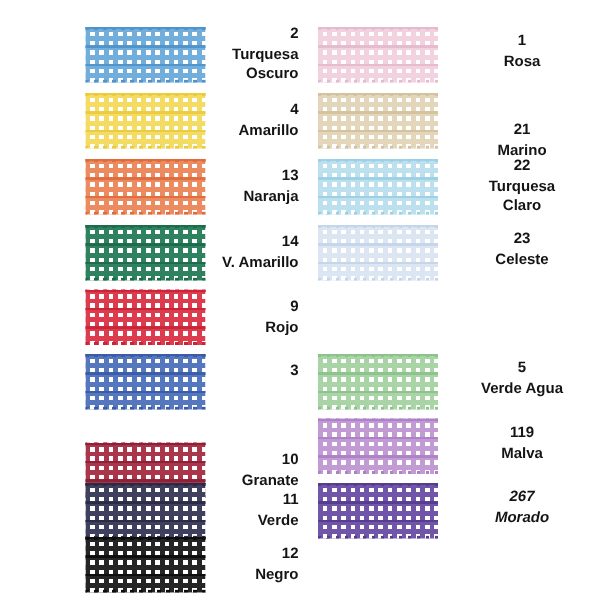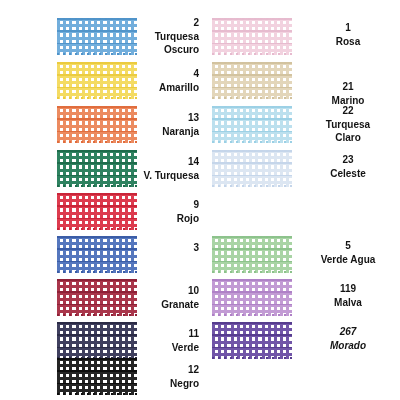--- a/index.html
+++ b/index.html
@@ -205,21 +205,21 @@
         <div class="swatch-wrap" style="top: 150px;">
           <div class="swatch" style="--thread: #2E8260; --fold: #1D6B4B;">
             <div class="weave" style="--thread: #2E8260;"></div>
             <div class="folds" style="--fold: #1D6B4B;"></div>
             <div class="edge top" style="--fold: #1D6B4B;"></div>
             <div class="edge bottom" style="--fold: #1D6B4B;"></div>
           </div>
         </div>
         <div class="label" style="top: 155px;">
           <span class="code">14</span>
-          <span class="name">V. Turquesa</span>
+          <span class="name">V. Amarillo</span>
         </div>
       </div>
       <div class="entry" style="top: 0px;">
         <div class="swatch-wrap" style="top: 193px;">
           <div class="swatch" style="--thread: #DD3B4E; --fold: #C92438;">
             <div class="weave" style="--thread: #DD3B4E;"></div>
             <div class="folds" style="--fold: #C92438;"></div>
             <div class="edge top" style="--fold: #C92438;"></div>
             <div class="edge bottom" style="--fold: #C92438;"></div>
           </div>
@@ -235,21 +235,21 @@
             <div class="weave" style="--thread: #5577BE;"></div>
             <div class="folds" style="--fold: #3A5CA6;"></div>
             <div class="edge top" style="--fold: #3A5CA6;"></div>
             <div class="edge bottom" style="--fold: #3A5CA6;"></div>
           </div>
         </div>
         <div class="label" style="top: 241px;">
           <span class="code">3</span>
         </div>
       </div>
-      <div class="entry" style="top: 0px;">
+      <div class="entry" style="top: 16px;">
         <div class="swatch-wrap" style="top: 279px;">
           <div class="swatch" style="--thread: #A9364B; --fold: #8D2036;">
             <div class="weave" style="--thread: #A9364B;"></div>
             <div class="folds" style="--fold: #8D2036;"></div>
             <div class="edge top" style="--fold: #8D2036;"></div>
             <div class="edge bottom" style="--fold: #8D2036;"></div>
           </div>
         </div>
         <div class="label" style="top: 284px;">
           <span class="code">10</span>

